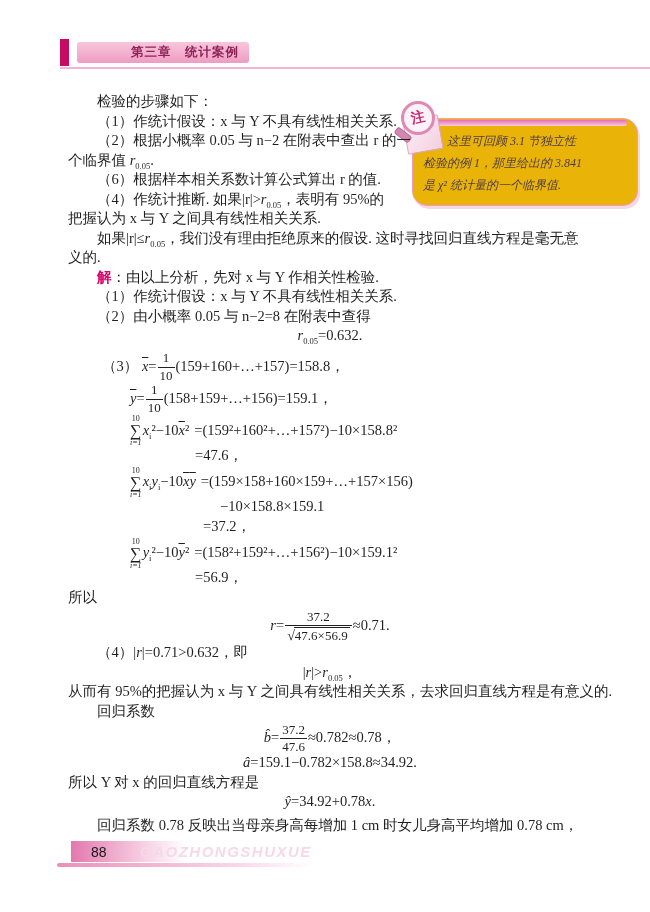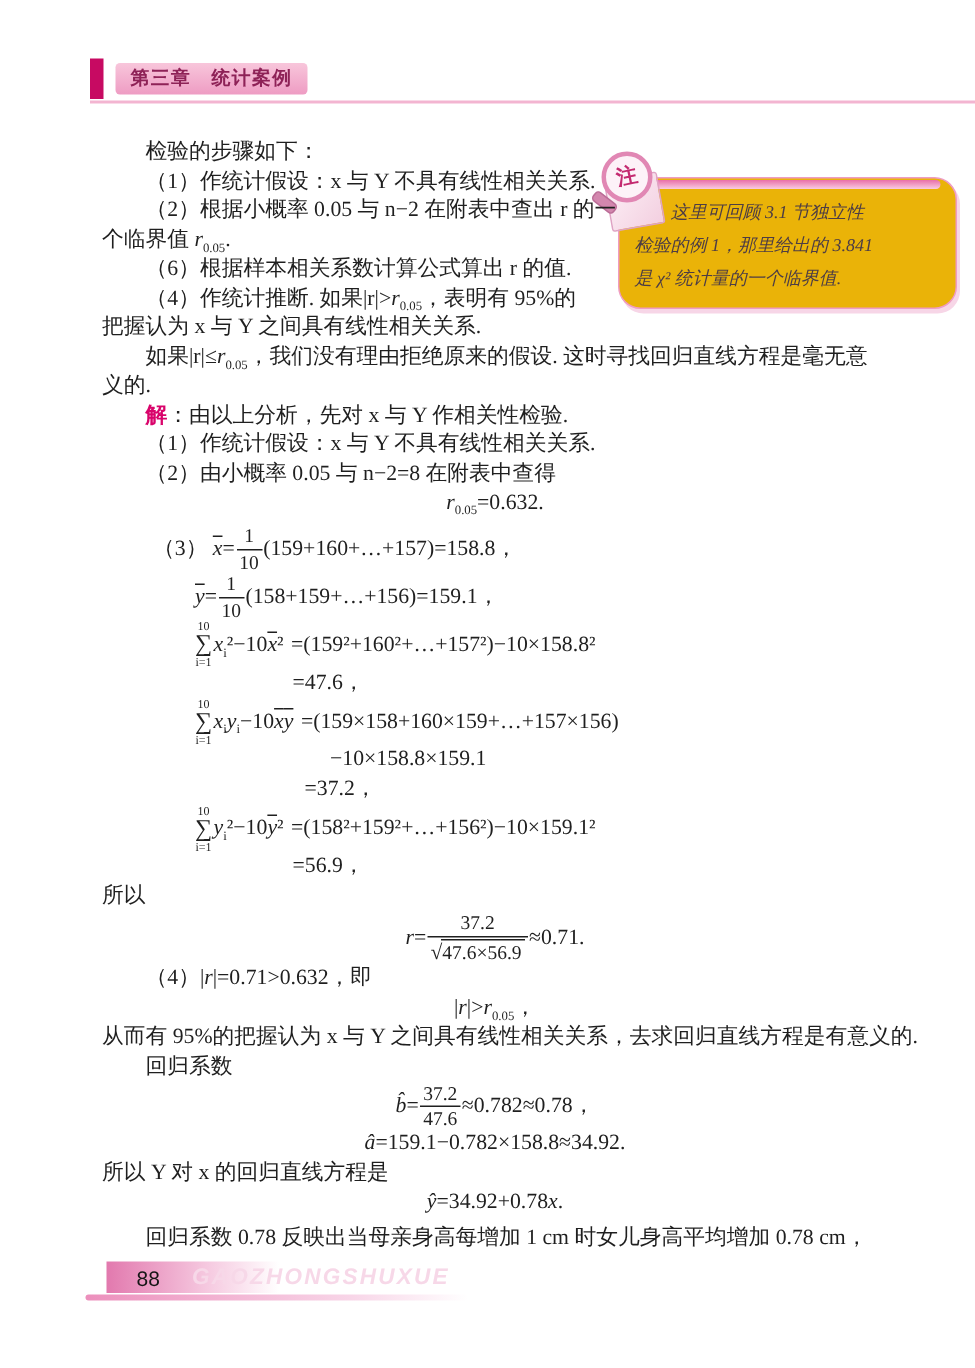--- a/index.html
+++ b/index.html
@@ -9,21 +9,21 @@
     overflow:hidden;
   }
   .page{position:absolute;inset:0;}
 
   
   .chapter-bar{position:absolute;left:60px;top:39px;width:9px;height:27px;background:#c70a62;}
   .chapter-label{
     position:absolute;left:77px;top:42px;width:128px;height:21px;
     background:linear-gradient(180deg,#f8c6db,#ee9cc3);border-radius:3px;
     display:flex;align-items:center;justify-content:center;
-    font-size:12.5px;font-weight:bold;color:#8e2257;letter-spacing:1px;
+    font-size:12.5px;font-weight:bold;color:#8e2257;letter-spacing:1px;padding-left:44px;
   }
   .header-rule{position:absolute;left:60px;top:67px;width:590px;height:2px;background:#f3b5d1;}
 
   
   .note-box{
     position:absolute;left:412px;top:118px;width:226px;
     border:1.5px solid #ef9cc3;border-radius:15px;background:#eab308;
     box-shadow:2px 3px 0 #f7d6e7;
     padding:11px 8px 9px 10px;box-sizing:border-box;
   }
@@ -72,34 +72,34 @@
   .jie{color:#d9046b;font-weight:bold;}
   .rhs{margin-left:5px;}
 
   .frac{display:inline-block;vertical-align:middle;text-align:center;margin:0 1px;}
   .frac .num{display:block;border-bottom:1px solid currentColor;padding:0 2px 1px;font-size:13px;line-height:1.1;}
   .frac .den{display:block;padding:1px 2px 0;font-size:13px;line-height:1.1;}
 
   .sum{display:inline-flex;flex-direction:column;align-items:center;vertical-align:middle;margin-right:1px;}
   .sum .sum-top{font-size:8px;line-height:1;}
   .sum .sum-sigma{font-size:16px;line-height:1;}
-  .sum .sum-bot{font-size:8px;line-height:1;}
+  .sum .sum-bot{font-size:8px;line-height:1;font-style:italic;}
 
   .sqrt-sign{font-size:14px;}
   .radicand{display:inline-block;border-top:1px solid currentColor;padding:1px 2px 0 1px;margin-left:-1px;}
 
   
   .footer-bar{
     position:absolute;left:58px;top:841px;width:115px;height:21px;
     background:linear-gradient(90deg,#e279ae,#f6cbe1 60%,#ffffff);
     display:flex;align-items:center;padding-left:20px;box-sizing:border-box;
     font-family:"Liberation Sans",sans-serif;font-size:14px;color:#161616;margin-left:13px;
   }
   .watermark{
-    position:absolute;left:128px;top:843px;
+    position:absolute;left:140px;top:843px;
     font-family:"Liberation Sans",sans-serif;font-style:italic;font-weight:bold;
     font-size:15px;letter-spacing:1.5px;color:#f7d8e8;
   }
   .footer-line{
     position:absolute;left:57px;top:863px;width:255px;height:4px;border-radius:2px;
     background:linear-gradient(90deg,#ec8fbc,#f8d6e8 70%,#ffffff);
   }
 </style>
 </head>
 <body>

